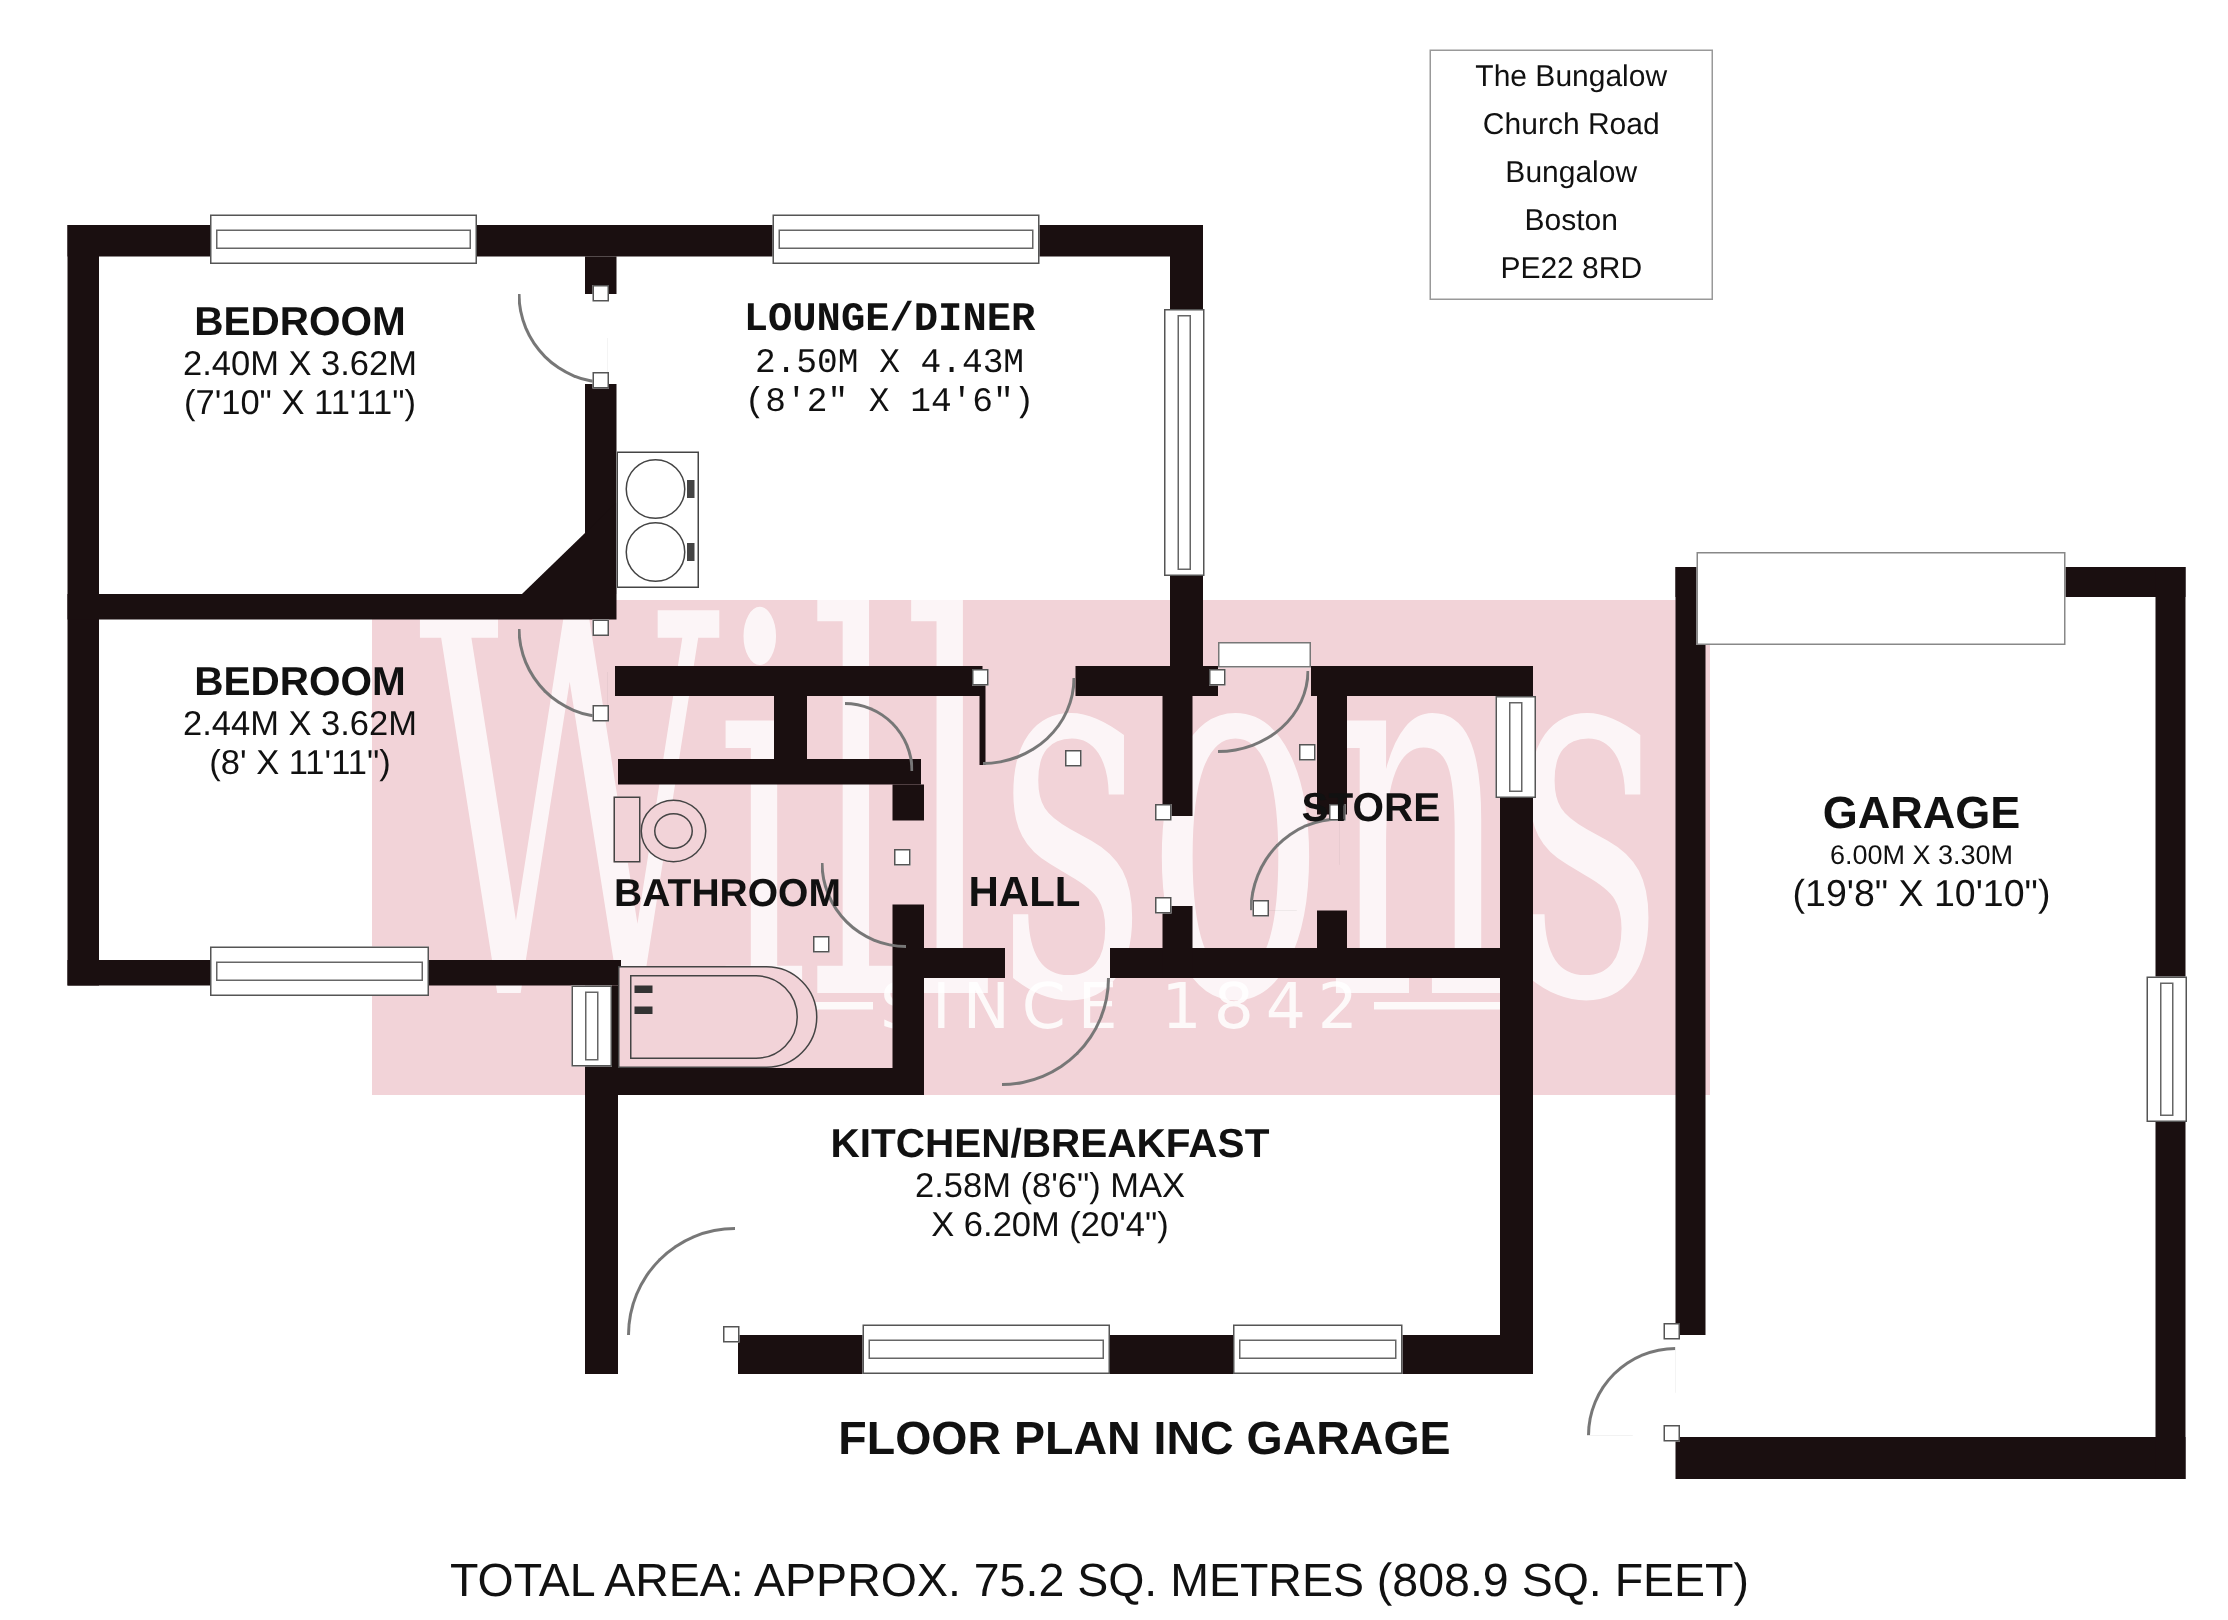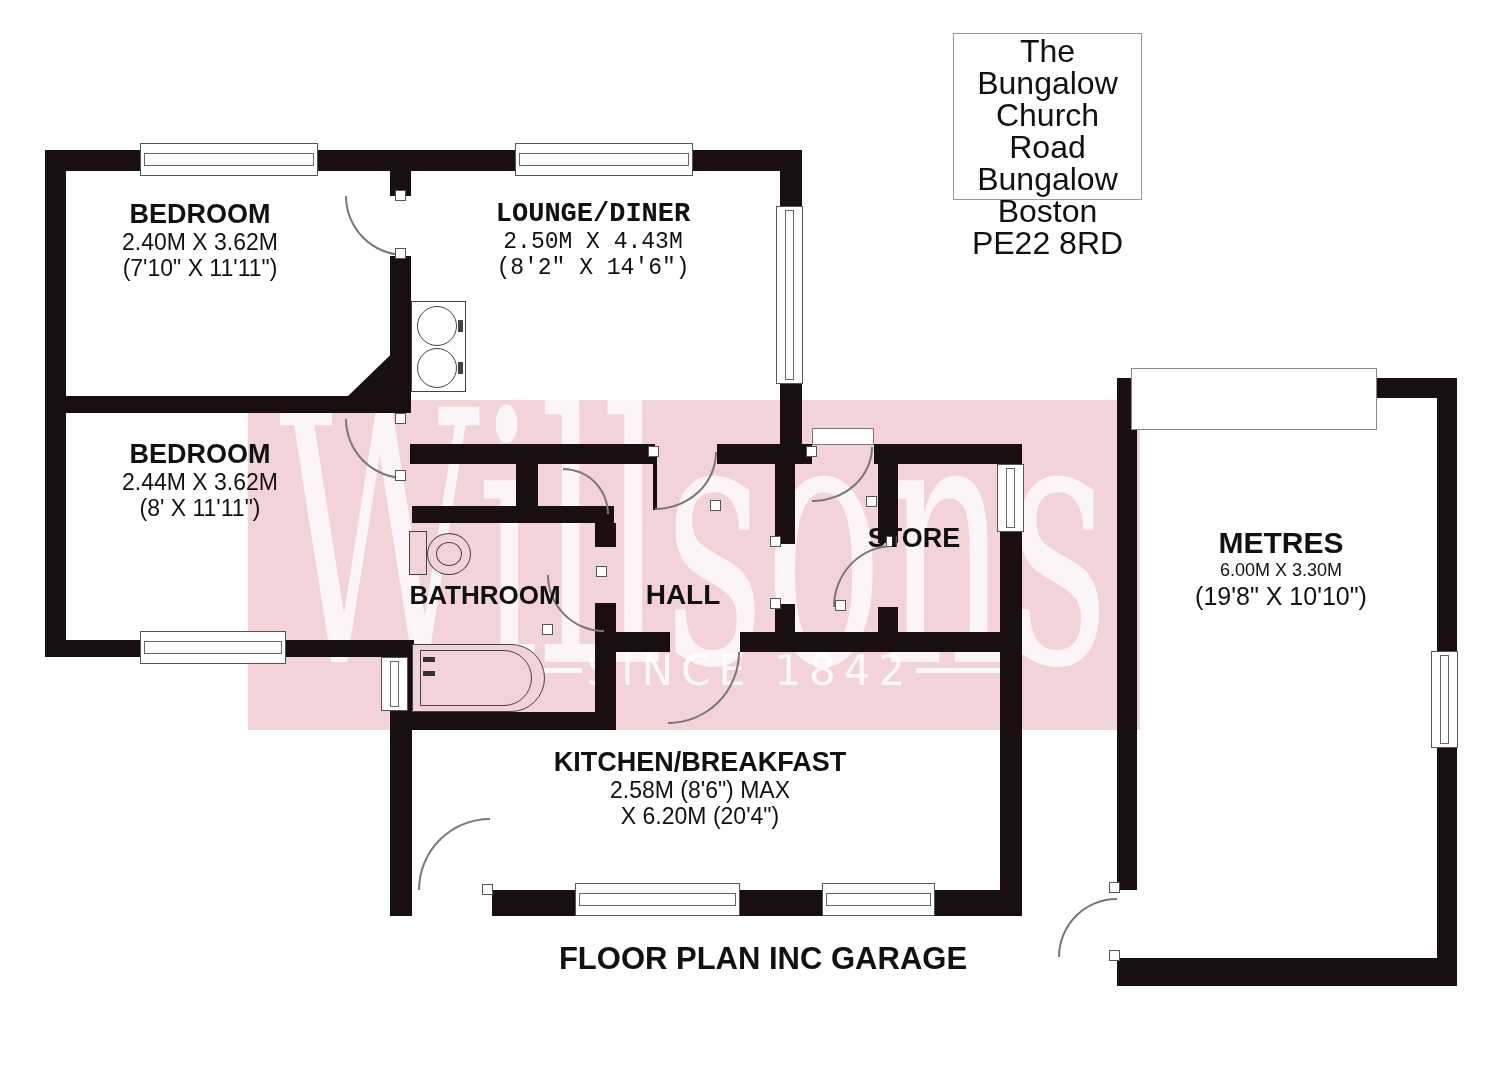--- a/index.html
+++ b/index.html
@@ -20,21 +20,21 @@
   .hinge{position:absolute;width:11px;height:11px;background:#fff;border:1px solid #555;box-sizing:border-box;}
   .leafw{position:absolute;background:#fff;border:1px solid #777;box-sizing:border-box;}
   .leafd{position:absolute;background:var(--wall,#1a0f10);}
   .pinkrect{position:absolute;left:248px;top:400px;width:892px;height:330px;
             background:var(--watermark-pink,#f2d3d8);}
   .roomlabel{position:absolute;transform:translateX(-50%);text-align:center;white-space:nowrap;}
   .rname{font-weight:bold;font-size:27px;line-height:29px;}
   .rdim{font-size:23px;line-height:26px;}
   .fixture{position:absolute;box-sizing:border-box;border:1px solid #444;}
   .addr{position:absolute;left:953px;top:33px;width:187px;height:164px;border:1px solid #999;
-        background:#fff;text-align:center;font-size:32px;line-height:32px;padding-top:1px;}
+        background:#fff;text-align:center;font-size:20px;line-height:32px;padding-top:1px;}
   .footer-title{position:absolute;left:763px;top:941px;transform:translateX(-50%);
         font-weight:bold;font-size:31px;white-space:nowrap;}
   .footer-total{position:absolute;left:733px;top:1036px;transform:translateX(-50%);
         font-size:31px;white-space:nowrap;}
   svg text{font-family:"DejaVu Serif", serif;}
   svg text.tag{font-family:"DejaVu Sans", sans-serif;}
 </style>
 </head>
 <body>
 
@@ -177,33 +177,34 @@
   <div class="roomlabel" style="left:485px;top:581px;">
     <div class="rname" style="font-size:26px;">BATHROOM</div>
   </div>
   <div class="roomlabel" style="left:683px;top:580px;">
     <div class="rname" style="font-size:28px;">HALL</div>
   </div>
   <div class="roomlabel" style="left:914px;top:487px;margin-top:37px;">
     <div class="rname">STORE</div>
   </div>
   <div class="roomlabel" style="left:1281px;top:528px;">
-    <div class="rname" style="font-size:30px;">METRES</div>
+    <div class="rname" style="font-size:30px;">GARAGE</div>
     <div class="rdim" style="font-size:18px;">6.00M X 3.30M</div>
     <div class="rdim" style="font-size:25px;">(19'8" X 10'10")</div>
   </div>
   <div class="roomlabel" style="left:700px;top:748px;">
     <div class="rname">KITCHEN/BREAKFAST</div>
     <div class="rdim">2.58M (8'6") MAX</div>
     <div class="rdim">X 6.20M (20'4")</div>
   </div>
 
   <div class="addr">
     <div>The Bungalow</div>
     <div>Church Road</div>
     <div>Bungalow</div>
     <div>Boston</div>
     <div>PE22 8RD</div>
   </div>
 
   <div class="footer-title">FLOOR PLAN INC GARAGE</div>
+  <div class="footer-total">TOTAL AREA: APPROX. 75.2 SQ. METRES (808.9 SQ. FEET)</div>
 
 </div>
 
 </body></html>

